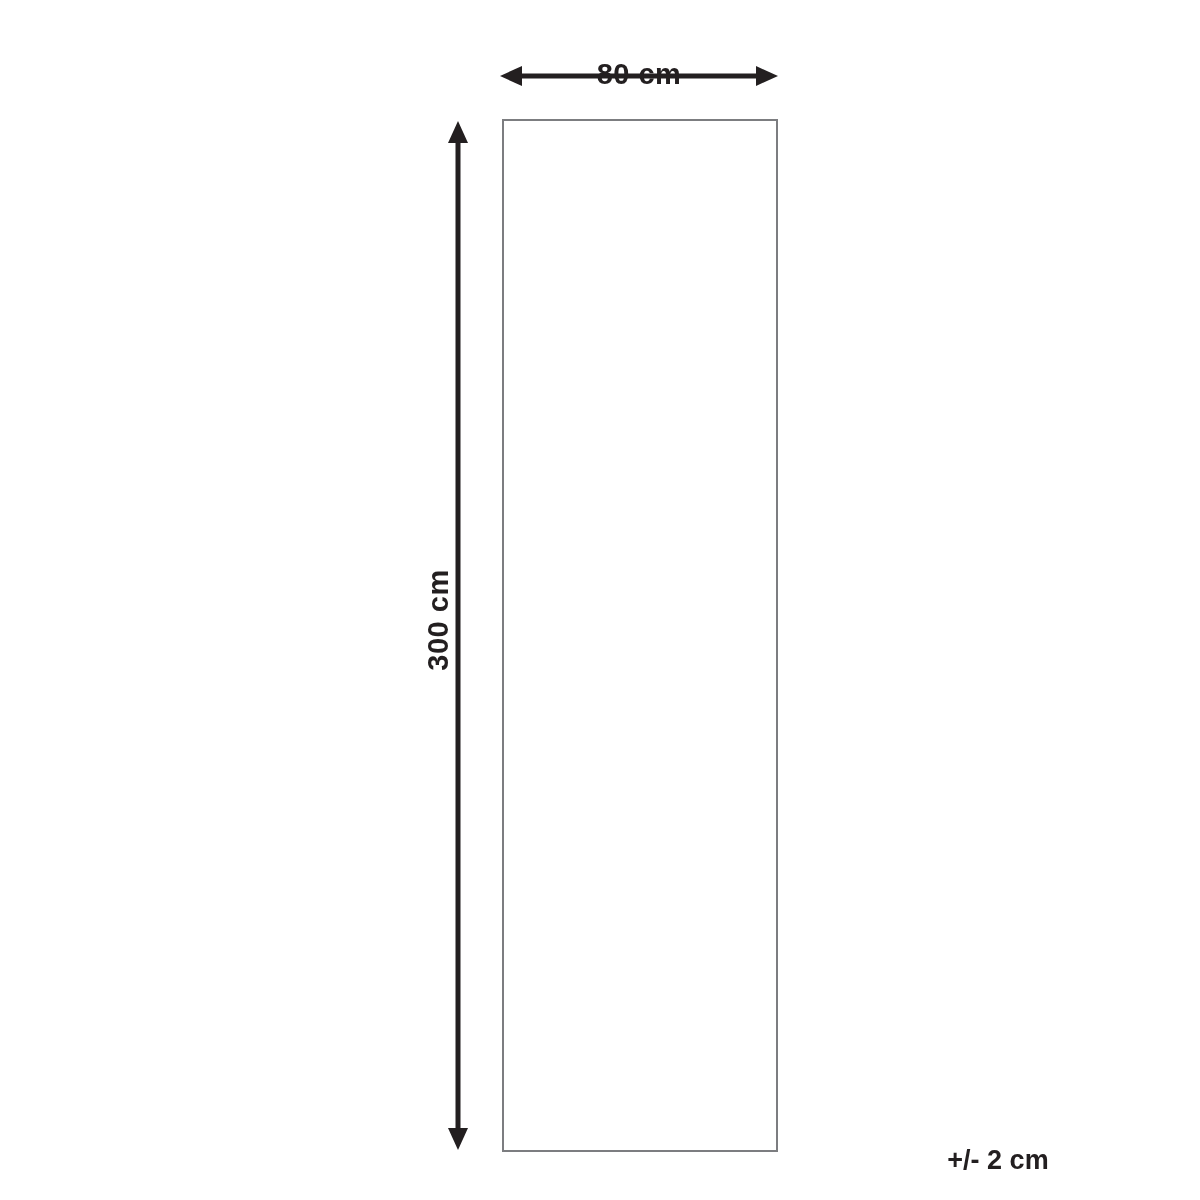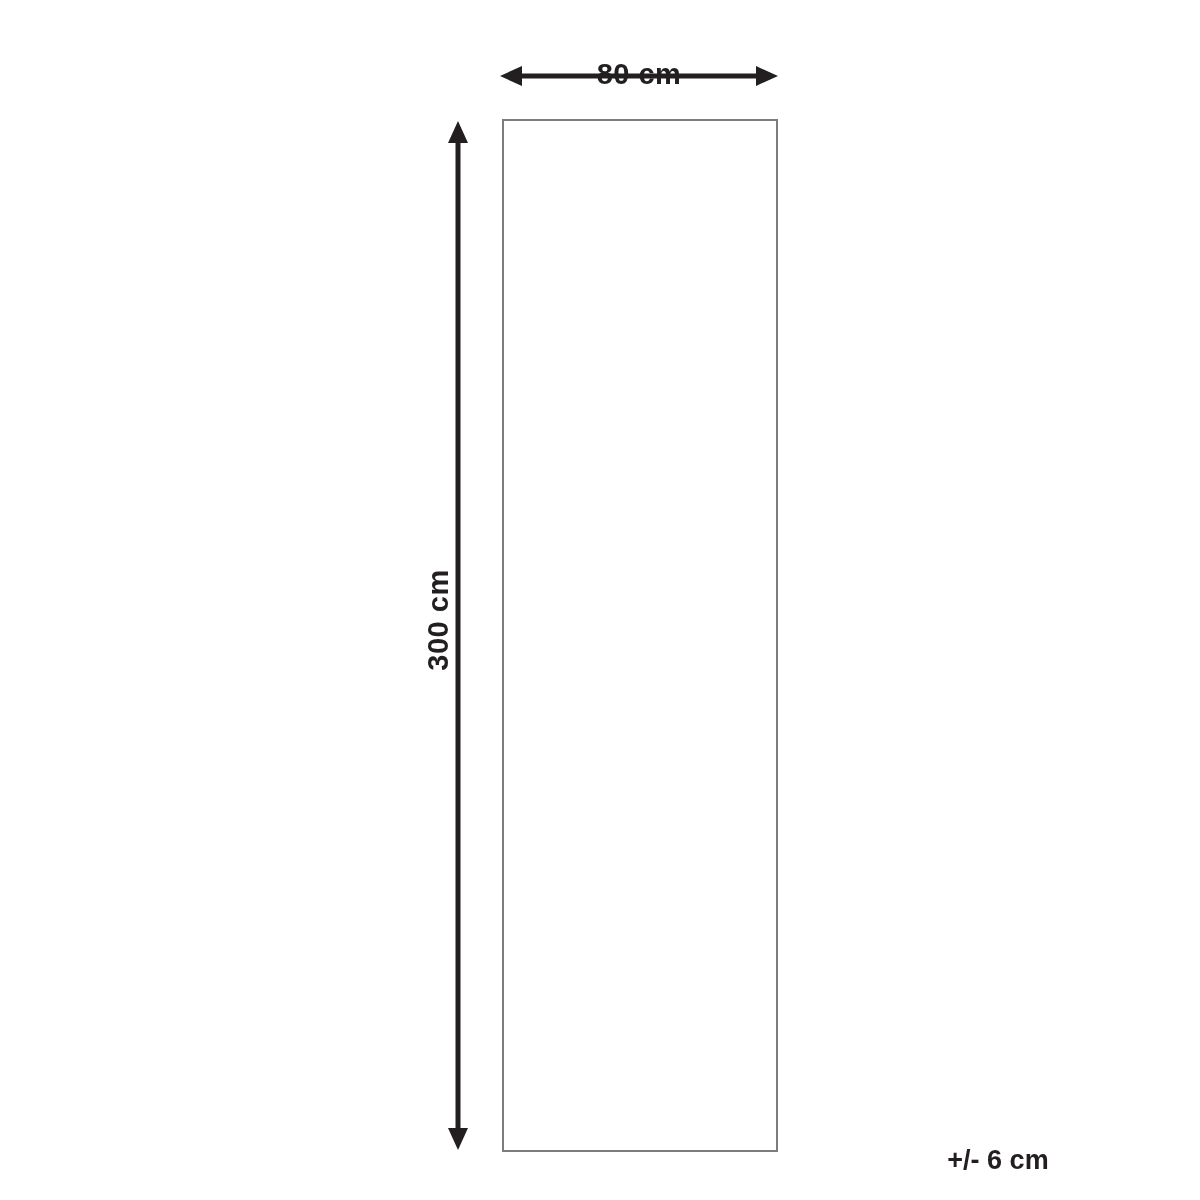--- a/index.html
+++ b/index.html
@@ -79,15 +79,15 @@
   <svg class="arrow" style="left:443px; top:119px;" width="30" height="1033" viewBox="0 0 30 1033">
     <line x1="15" y1="18" x2="15" y2="1015"></line>
     <polygon points="15,2 5,24 25,24"></polygon>
     <polygon points="15,1031 5,1009 25,1009"></polygon>
   </svg>
 
   <div class="dim-label width-label">80 cm</div>
 
   <div class="dim-label height-label">300 cm</div>
 
-  <div class="tolerance-label">+/- 6 cm</div>
+  <div class="tolerance-label">+/- 2 cm</div>
 
 </div>
 
 </body></html>

